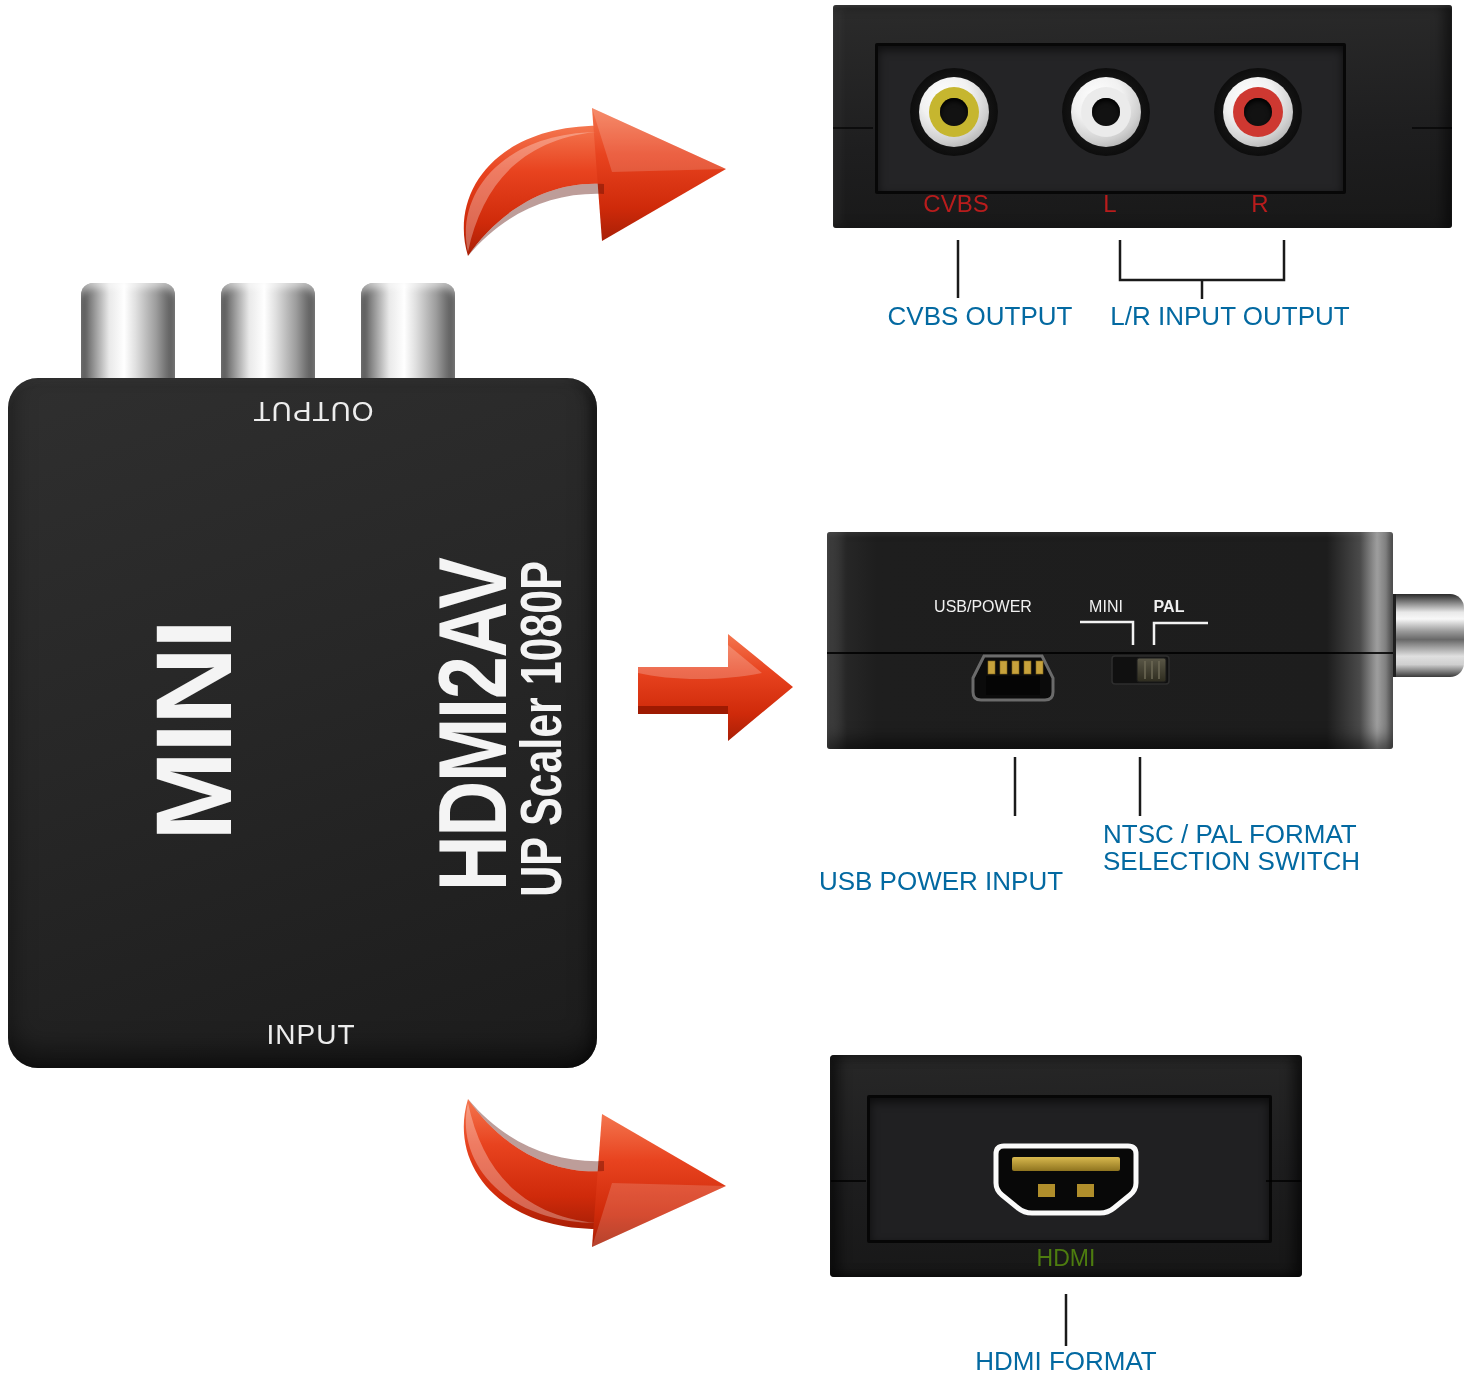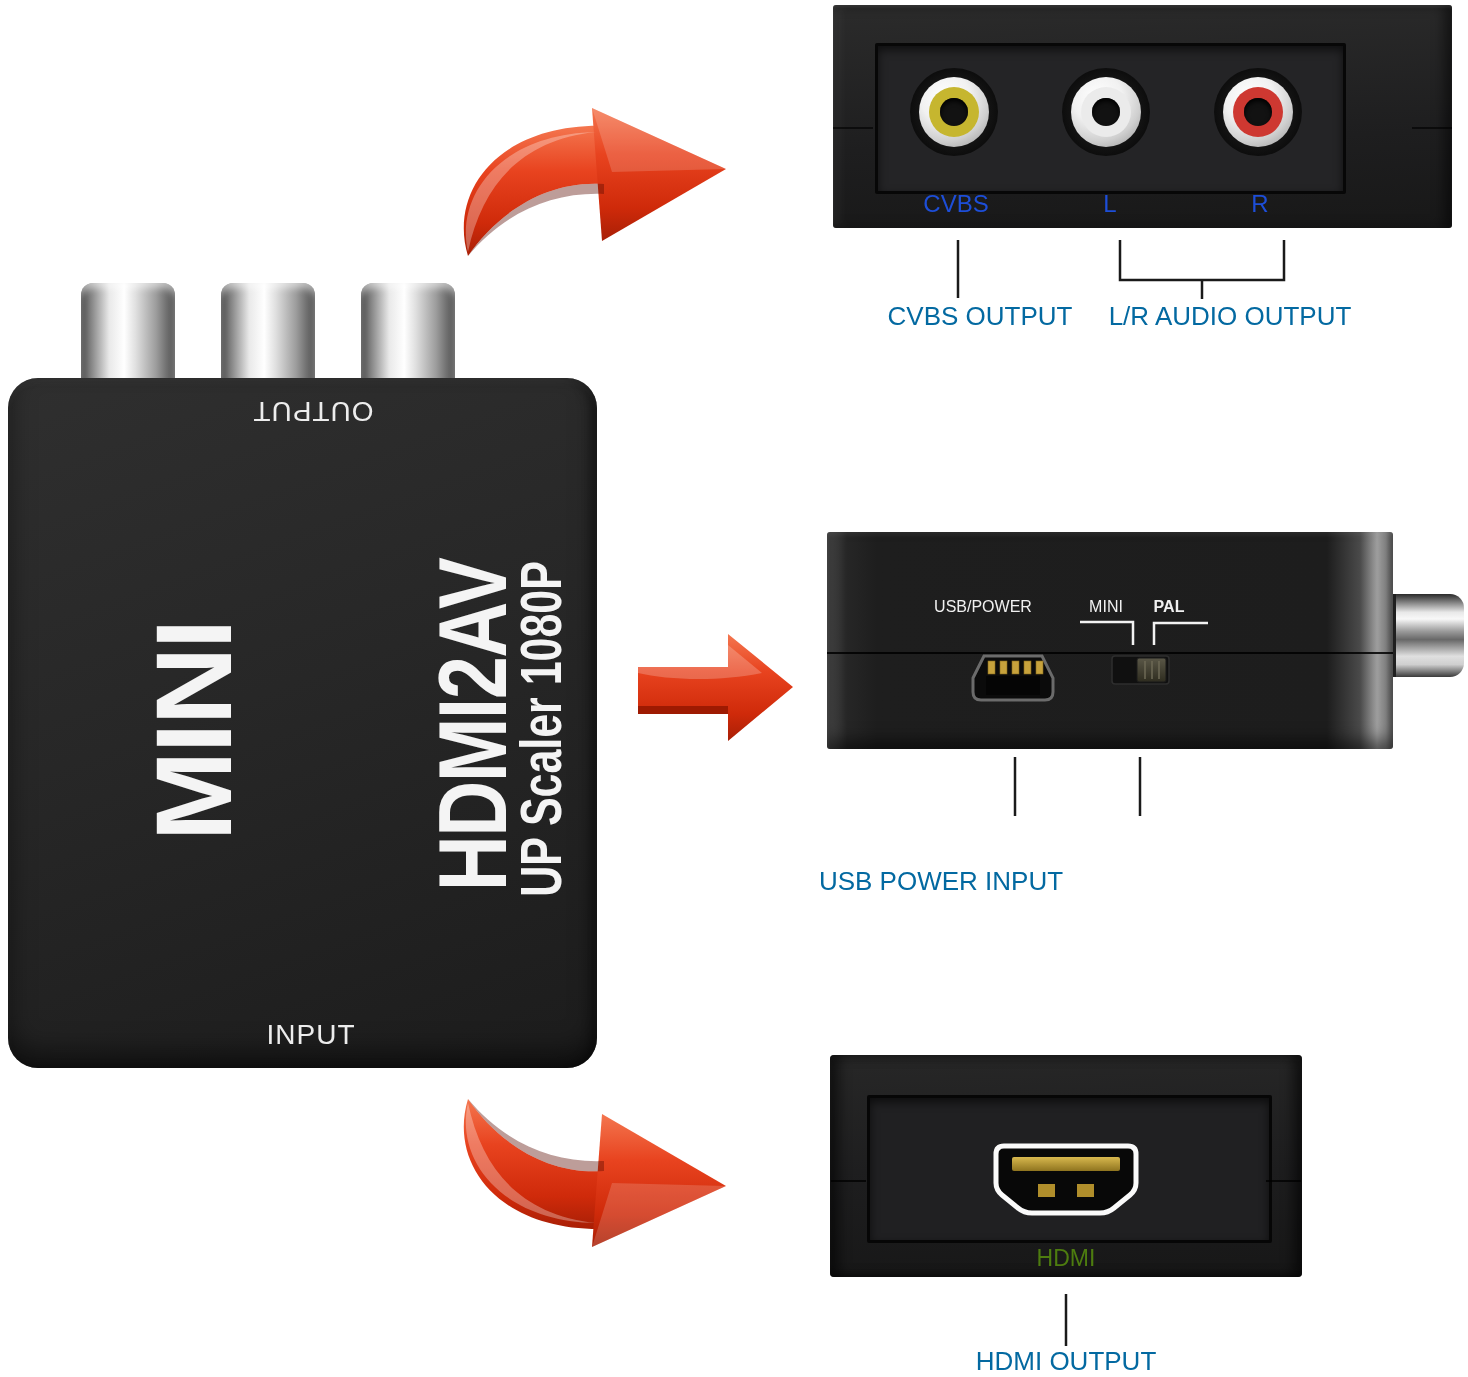--- a/index.html
+++ b/index.html
@@ -46,21 +46,21 @@
     background:#242426;border:3px solid #070707;border-radius:2px;
     box-shadow:inset 0 4px 10px rgba(0,0,0,.6);
   }
   .jack-outer{position:absolute;width:88px;height:88px;border-radius:50%;
     background:radial-gradient(circle,#151515 52%,#000 100%);}
   .jack-metal{position:absolute;width:70px;height:70px;left:9px;top:9px;border-radius:50%;
     background:radial-gradient(circle at 38% 30%,#ffffff 0%,#f1f1f1 38%,#cfcfcf 66%,#909090 100%);}
   .jack-color{position:absolute;width:50px;height:50px;left:10px;top:10px;border-radius:50%;}
   .jack-hole{position:absolute;width:28px;height:28px;left:11px;top:11px;border-radius:50%;
     background:#121212;box-shadow:inset 0 3px 5px #000;}
-  .jack-label{font-size:24px;color:#1d4ed8;}
+  .jack-label{font-size:24px;color:#b91c1c;}
 
   
   #side-panel{
     left:827px;top:532px;width:566px;height:217px;border-radius:3px;
     background:linear-gradient(90deg,#4d4d4d 0px,#262626 20px,#1e1e1e 50px,#1d1d1d 500px,#4a4a4a 533px,#9f9f9f 550px,#8a8a8a 559px,#5c5c5c 566px);
     box-shadow:inset 0 3px 4px rgba(255,255,255,.07), inset 0 -9px 16px rgba(0,0,0,.5);
   }
   #side-seam{left:827px;top:652px;width:566px;height:2px;background:#000;opacity:.85;}
   #side-rca-jack{
     left:1393px;top:594px;width:68px;height:83px;border-radius:0 14px 14px 0;
@@ -123,37 +123,41 @@
         <div class="jack-hole"></div>
       </div>
     </div>
   </div>
 
   <div class="t jack-label" style="left:956px;top:204px;">CVBS</div>
   <div class="t jack-label" style="left:1110px;top:204px;">L</div>
   <div class="t jack-label" style="left:1260px;top:204px;">R</div>
 
   <div class="t callout-text" style="left:980px;top:316px;">CVBS OUTPUT</div>
-  <div class="t callout-text" style="left:1230px;top:316px;">L/R AUDIO OUTPUT</div>
+  <div class="t callout-text" style="left:1230px;top:316px;">L/R INPUT OUTPUT</div>
 
   <div id="side-panel" class="abs"></div>
   <div id="side-seam" class="abs"></div>
   <div id="side-rca-jack" class="abs"></div>
 
   <div class="t panel-port-label" style="left:983px;top:607px;">USB/POWER</div>
   <div class="t panel-port-label" style="left:1106px;top:607px;">MINI</div>
   <div class="t panel-port-label" style="left:1169px;top:607px;font-weight:bold;">PAL</div>
 
   <div class="t callout-text" style="left:941px;top:881px;">USB POWER INPUT</div>
+  <div class="abs callout-text" style="left:1103px;top:821px;line-height:27px;font-size:26px;">
+    <span style="display:block;">NTSC / PAL FORMAT</span>
+    <span style="display:block;">SELECTION SWITCH</span>
+  </div>
 
   <div id="input-panel" class="abs"></div>
   <div id="input-recess" class="abs"></div>
 
   <div class="t" style="left:1066px;top:1258px;font-size:23px;color:#4d7c0f;">HDMI</div>
-  <div class="t callout-text" style="left:1066px;top:1361px;">HDMI OUTPUT</div>
+  <div class="t callout-text" style="left:1066px;top:1361px;">HDMI FORMAT</div>
 
   <svg class="abs" style="left:0;top:0;" width="1468" height="1377" viewBox="0 0 1468 1377">
     <defs>
       <linearGradient id="redg" x1="0" y1="0" x2="0" y2="1">
         <stop offset="0%" stop-color="#f4764f"></stop>
         <stop offset="35%" stop-color="#e8431f"></stop>
         <stop offset="75%" stop-color="#cf2a0a"></stop>
         <stop offset="100%" stop-color="#a81f06"></stop>
       </linearGradient>
       <linearGradient id="redgRev" x1="0" y1="0" x2="0" y2="1">

